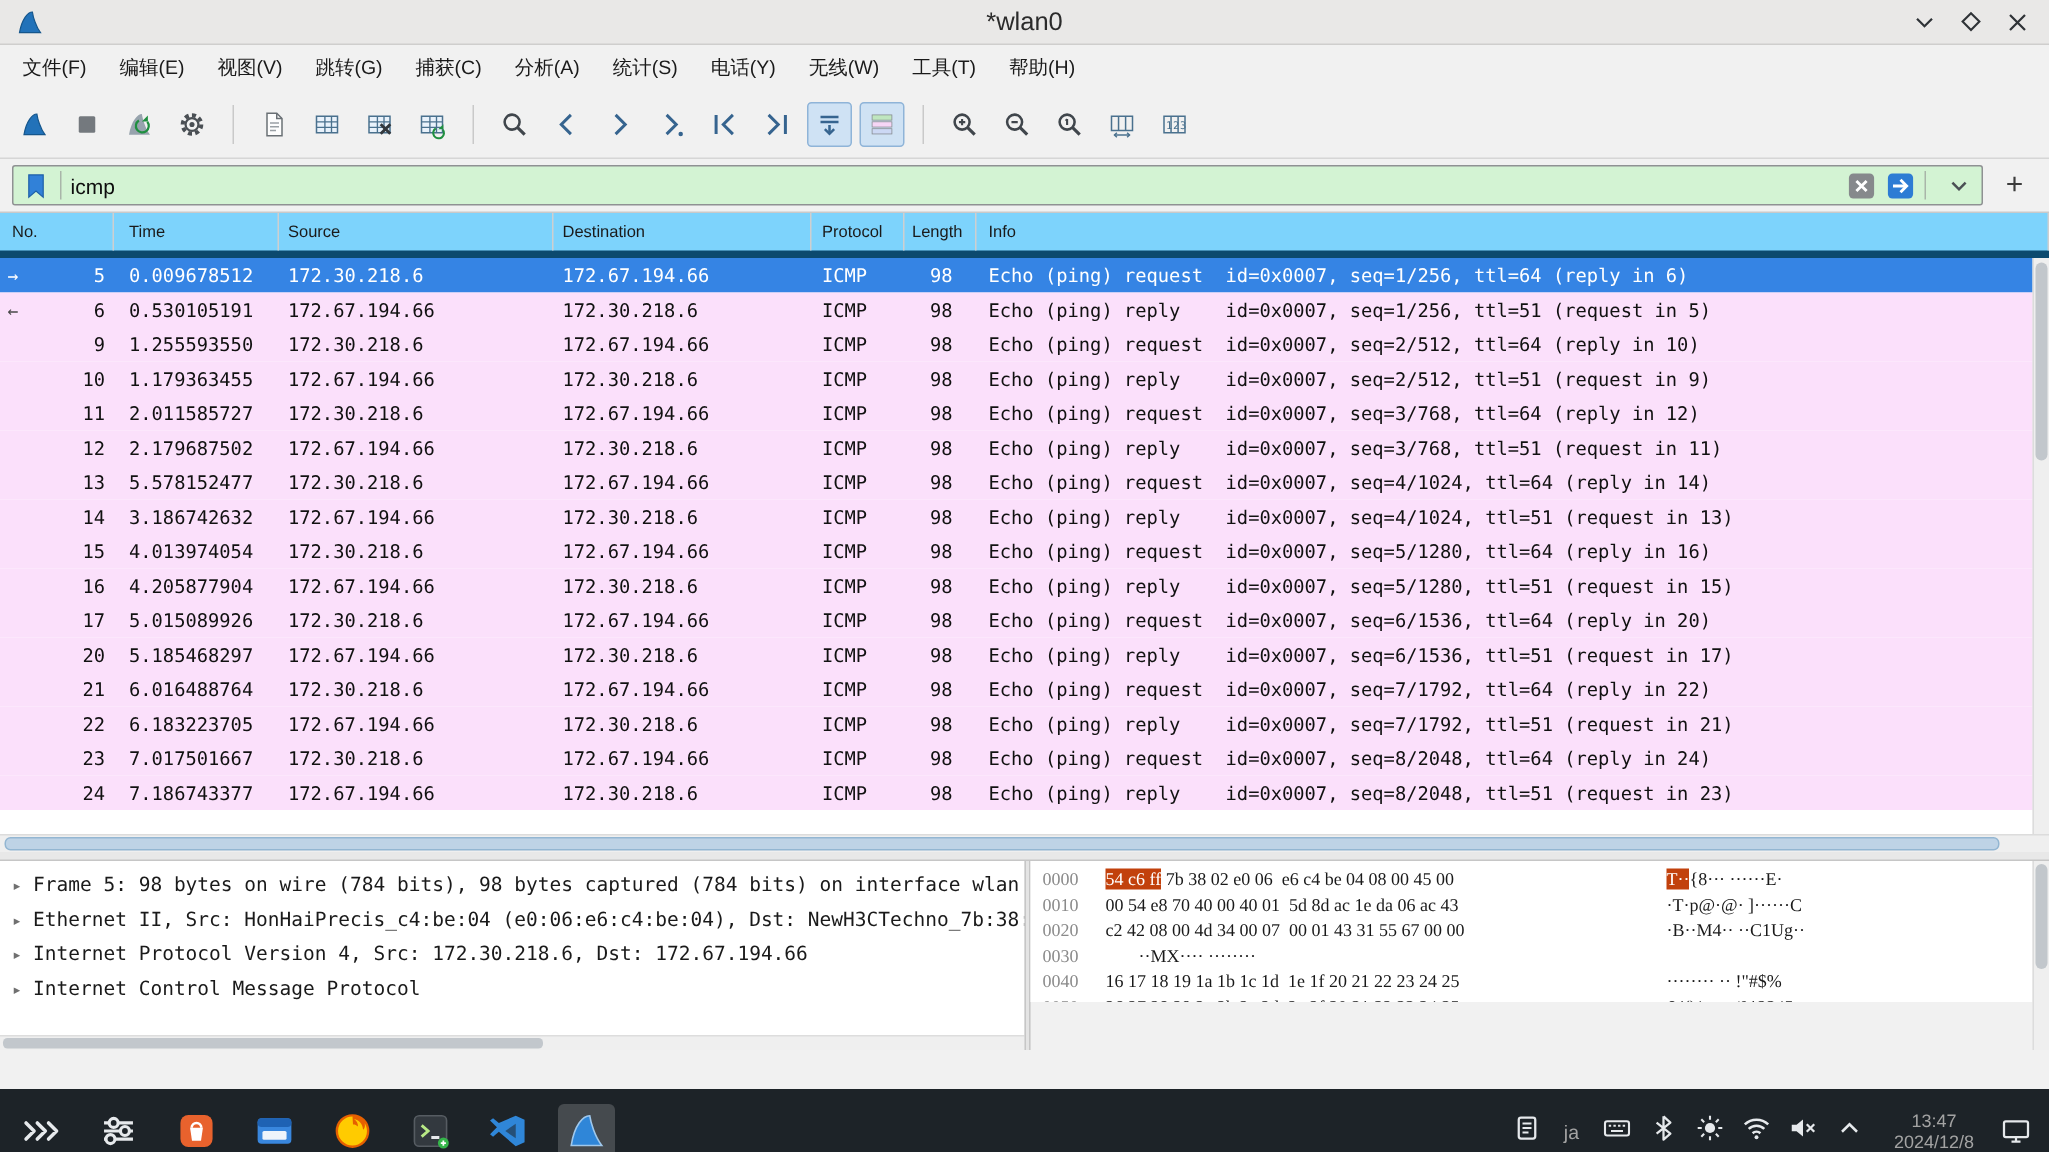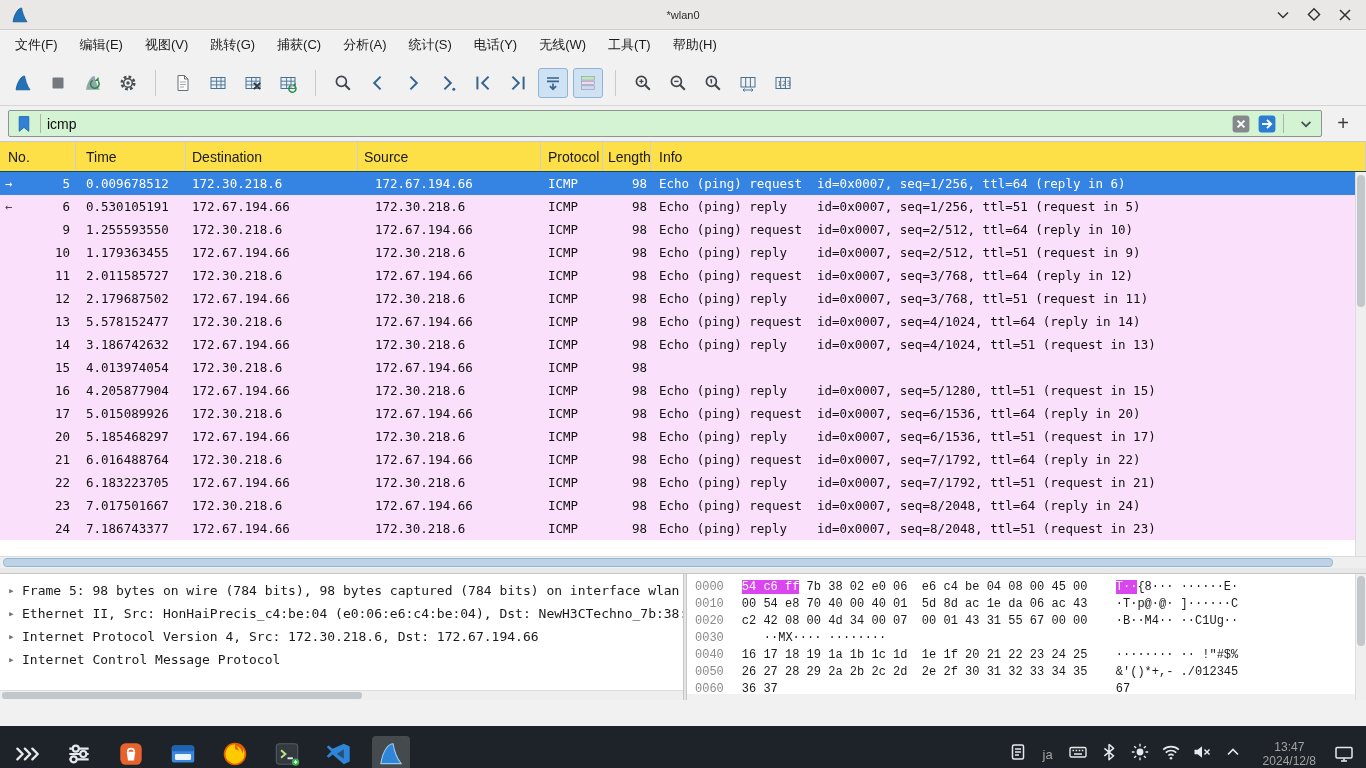--- a/index.html
+++ b/index.html
@@ -1,79 +1,79 @@
 <!DOCTYPE html>
 <html><head>
 <meta charset="utf-8">
 <style>
 *{margin:0;padding:0;box-sizing:border-box}
 html,body{width:1366px;height:768px;overflow:hidden;background:#555}
 .win{position:relative;width:1366px;height:768px;background:#f1f1f1;font-family:"Liberation Sans",sans-serif;color:#1a1a1a}
 .ic{display:flex}
 
 .titlebar{position:absolute;top:0;left:0;right:0;height:30px;background:#e9e8e7;border-bottom:1px solid #cfcecd;display:flex;align-items:center;padding:0 10px}
-.titlebar .title{position:absolute;left:0;right:0;text-align:center;font-size:11px;color:#2b2b2b}
+.titlebar .title{position:absolute;left:0;right:0;text-align:center;font-size:17px;color:#2b2b2b}
 .app-icon{width:20px;height:20px;z-index:2;display:flex}
 .winctl{margin-left:auto;display:flex;gap:9px;z-index:2}
 .wbtn{width:22px;height:22px;display:flex;align-items:center;justify-content:center}
 
 .menubar{position:absolute;top:30px;left:0;right:0;height:30px;display:flex;align-items:center;padding-left:4px;font-size:13px}
 .menu-item{padding:5px 11px;border-radius:3px;cursor:default;white-space:nowrap}
 
 .toolbar{position:absolute;top:60px;left:0;right:0;height:46px;display:flex;align-items:center;padding-left:8px;gap:5px;border-bottom:1px solid #d6d6d6}
 .tbtn{width:30px;height:30px;border:1px solid transparent;border-radius:3px;display:flex;align-items:center;justify-content:center}
 .tbtn.active{background:#cfe2f4;border-color:#8fb4d8}
 .tico{display:flex}
 .tsep{width:1px;height:26px;background:#c9c9c9;margin:0 7px}
 
 .filterbar{position:absolute;top:106px;left:0;right:0;height:36px;display:flex;align-items:center;padding:0 8px;border-bottom:1px solid #c9c9c9}
 .ffield{flex:1;height:27px;background:#d3f3d3;border:1px solid #8f9193;border-radius:2px;display:flex;align-items:center;padding:0 5px}
 .fsep{width:1px;height:19px;background:#a9b5a9;margin:0 6px}
 .ftext{font-size:14px;color:#0d0d0d;flex:1;white-space:pre}
 .fbtn{display:flex;margin-left:6px}
 .fplus{width:30px;height:27px;display:flex;align-items:center;justify-content:center;font-size:20px;color:#3c3c3c;margin-left:6px}
 
-.pkthead{position:absolute;top:142px;left:0;right:0;height:30px;background:#fde047;border-bottom:1px solid #0c4a6e;display:flex;font-size:14px}
+.pkthead{position:absolute;top:142px;left:0;right:0;height:30px;background:#7dd3fc;border-bottom:5px solid #0c4a6e;display:flex;font-size:11px}
 .hc{display:flex;align-items:center;padding-left:8px;border-right:1px solid #cfcfcf;height:100%;overflow:hidden;white-space:nowrap}
 
 .pktlist{position:absolute;top:172px;left:0;right:0;height:384px;background:#fff;overflow:hidden;font-family:"DejaVu Sans Mono",monospace;font-size:12.5px}
 .prow{display:flex;height:23px;background:#fbe0fb;color:#111;align-items:center}
 .prow.sel{background:#3584e4;color:#fff}
 .pc{white-space:pre;overflow:hidden;height:100%;display:flex;align-items:center}
 .c-no{width:76px;justify-content:flex-end;padding-right:6px;position:relative}
 .c-time{width:110px;padding-left:10px}
 .c-src{width:183px;padding-left:6px}
 .c-dst{width:172px;padding-left:6px}
 .c-proto{width:62px;padding-left:7px}
-.c-len{width:48px;justify-content:flex-end;padding-right:4px}
+.c-len{width:48px;justify-content:flex-end;padding-right:16px}
 .c-info{flex:1;padding-left:8px}
 .pkthead .c-no{justify-content:flex-start;padding-left:8px}
 .pkthead .c-len{justify-content:flex-start;padding-left:5px}
 .marker{position:absolute;left:5px;font-size:12px;color:#4a4a4a}
 .prow.sel .marker{color:#fff}
 
 .vscroll{position:absolute;top:172px;right:0;width:11px;height:384px;background:#efefef;border-left:1px solid #dcdcdc}
 .vthumb{position:absolute;top:3px;left:1px;width:8px;height:132px;background:#c2c7cc;border-radius:4px}
 .hscroll{position:absolute;top:556px;left:0;right:0;height:12px;background:#efefef;border-top:1px solid #dcdcdc}
 .hthumb{position:absolute;top:1px;left:3px;width:1330px;height:9px;background:#bed3e6;border:1px solid #93b6d2;border-radius:4px}
 .splitter{position:absolute;top:568px;left:0;right:0;height:6px;background:#e8e8e8;border-bottom:1px solid #c6c6c6}
 
 .details{position:absolute;top:574px;left:0;width:683px;height:126px;background:#fff;padding:5px 0 0 8px;font-family:"DejaVu Sans Mono",monospace;font-size:13px;overflow:hidden}
 .dline{height:23px;display:flex;align-items:center;white-space:pre;overflow:hidden}
 .darr{color:#707070;width:14px;font-size:11px;flex:none}
 .dhscroll{position:absolute;top:690px;left:0;width:683px;height:10px;background:#efefef;border-top:1px solid #ddd}
 .dhthumb{position:absolute;top:1px;left:2px;width:360px;height:7px;background:#c2c7cc;border-radius:3px}
 .panediv{position:absolute;top:574px;left:683px;width:4px;height:126px;background:#e4e4e4;border-left:1px solid #c6c6c6;border-right:1px solid #c6c6c6}
 
-.hexpane{position:absolute;top:574px;left:687px;right:11px;height:120px;background:#fff;padding:4px 0 0 8px;font-family:Liberation Mono, monospace;font-size:12px;overflow:hidden}
+.hexpane{position:absolute;top:574px;left:687px;right:11px;height:94px;background:#fff;padding:4px 0 0 8px;font-family:Liberation Serif, serif;font-size:12px;overflow:hidden}
 .hxrow{height:17px;display:flex;white-space:pre;align-items:center}
 .hx-off{color:#8a8a8a;margin-right:18px}
 .hx-hex{width:352px}
 .hx-ascii{margin-left:22px}
-.hl{background:#d946ef;color:#fff}
+.hl{background:#c2410c;color:#fff}
 .hexscroll{position:absolute;top:574px;right:0;width:11px;height:126px;background:#efefef;border-left:1px solid #dcdcdc}
 .hexthumb{position:absolute;top:2px;left:1px;width:8px;height:70px;background:#c2c7cc;border-radius:4px}
 
 .statusbar{position:absolute;top:700px;left:0;right:0;height:26px;background:#ededec;border-top:1px solid #c2c2c2;display:flex;align-items:center;padding:0 10px;font-size:13px;color:#222}
 .sb-ico{display:flex;margin-right:9px}
 .sb-right{margin-left:auto;display:flex;align-items:center;gap:14px}
 .sb-sep{width:1px;height:16px;background:#bdbdbd}
 
 .taskbar{position:absolute;top:726px;left:0;right:0;height:56px;background:#1d2328;display:flex;padding:0 8px;color:#a3a3a3}
 .tb-apps{display:flex;align-items:center;gap:14px}
@@ -353,22 +353,22 @@
             <path d="M5.6 7.8l4.4 4.4 4.4-4.4" fill="none" stroke="#4a4f54" stroke-width="1.7"></path>
           </svg>
         </span>
     </div>
     <div class="fplus">+</div>
   </div>
 
   <div class="pkthead">
       <div class="hc c-no">No.</div>
       <div class="hc c-time">Time</div>
+      <div class="hc c-src">Source</div>
       <div class="hc c-dst">Destination</div>
-      <div class="hc c-src">Source</div>
       <div class="hc c-proto">Protocol</div>
       <div class="hc c-len">Length</div>
       <div class="hc c-info">Info</div>
     </div>
   <div class="pktlist">
       <div class="prow sel">
         <span class="pc c-no">5<span class="marker">→</span></span>
         <span class="pc c-time">0.009678512</span>
         <span class="pc c-src">172.30.218.6</span>
         <span class="pc c-dst">172.67.194.66</span>
@@ -439,20 +439,21 @@
         <span class="pc c-len">98</span>
         <span class="pc c-info">Echo (ping) reply    id=0x0007, seq=4/1024, ttl=51 (request in 13)</span>
       </div>
       <div class="prow">
         <span class="pc c-no">15</span>
         <span class="pc c-time">4.013974054</span>
         <span class="pc c-src">172.30.218.6</span>
         <span class="pc c-dst">172.67.194.66</span>
         <span class="pc c-proto">ICMP</span>
         <span class="pc c-len">98</span>
+        <span class="pc c-info">Echo (ping) request  id=0x0007, seq=5/1280, ttl=64 (reply in 16)</span>
       </div>
       <div class="prow">
         <span class="pc c-no">16</span>
         <span class="pc c-time">4.205877904</span>
         <span class="pc c-src">172.67.194.66</span>
         <span class="pc c-dst">172.30.218.6</span>
         <span class="pc c-proto">ICMP</span>
         <span class="pc c-len">98</span>
         <span class="pc c-info">Echo (ping) reply    id=0x0007, seq=5/1280, ttl=51 (request in 15)</span>
       </div>

